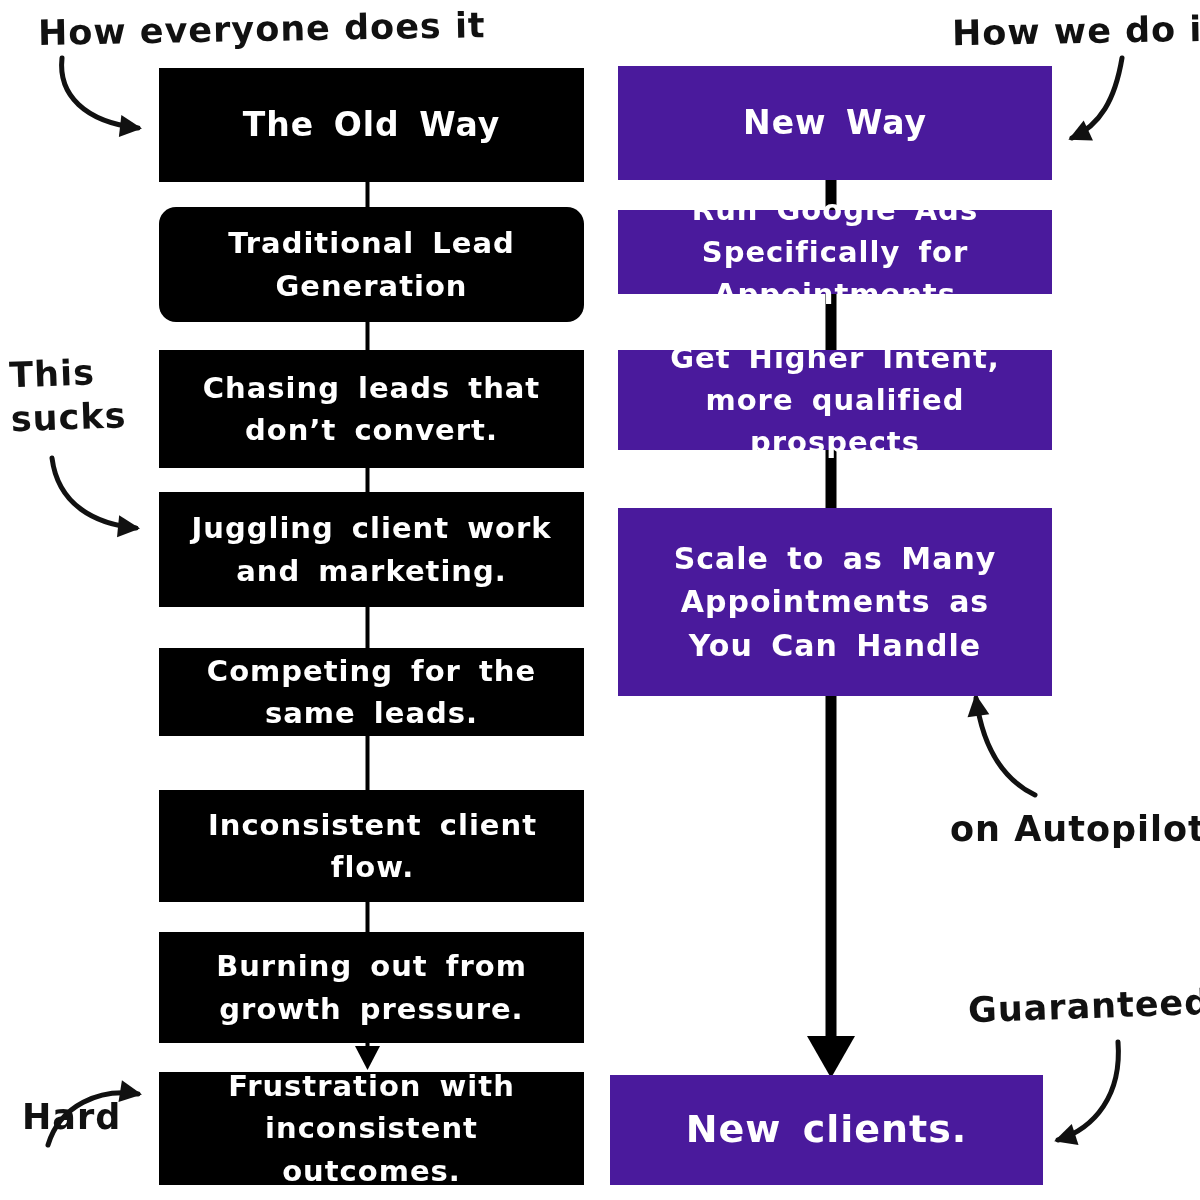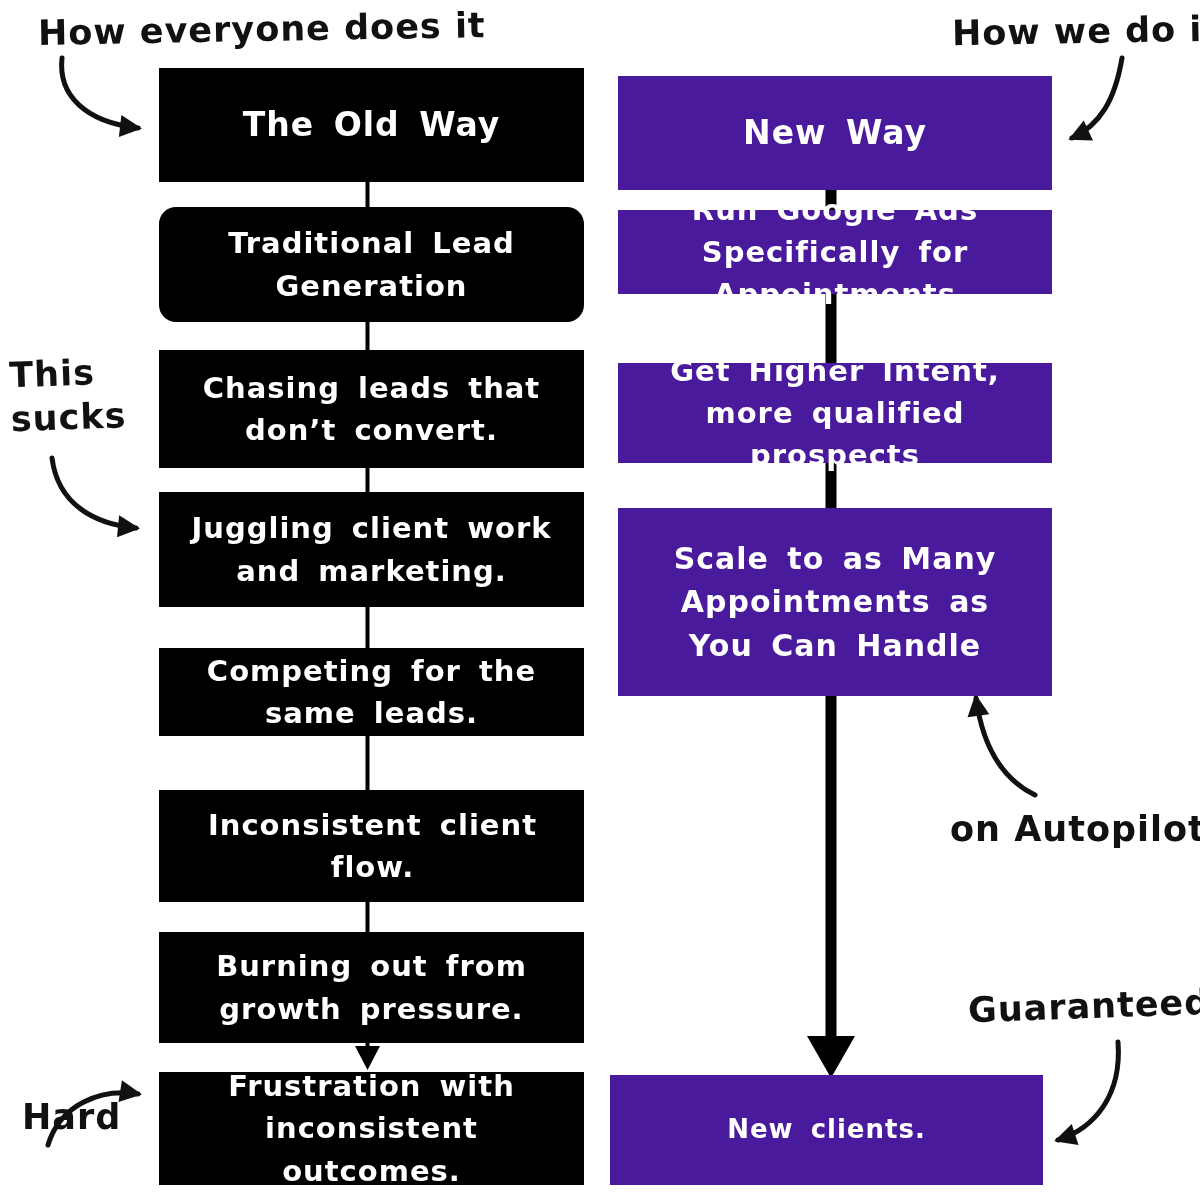--- a/index.html
+++ b/index.html
@@ -81,25 +81,25 @@
 
   <div class="box old header" style="top:68px;  height:114px;">The Old Way</div>
   <div class="box old step" style="top:207px; height:115px;border-radius:17px;">Traditional Lead Generation</div>
   <div class="box old step" style="top:350px; height:118px;">Chasing leads that don’t convert.</div>
   <div class="box old step" style="top:492px; height:115px;">Juggling client work and marketing.</div>
   <div class="box old step" style="top:648px; height:88px;">Competing for the same leads.</div>
   <div class="box old step" style="top:790px; height:112px;padding-left:24px;">Inconsistent client flow.</div>
   <div class="box old step" style="top:932px; height:111px;">Burning out from growth pressure.</div>
   <div class="box old step" style="top:1072px;height:113px;">Frustration with inconsistent outcomes.</div>
 
-  <div class="box new header" style="top:76px;  height:114px;text-align:center;">New Way</div>
+  <div class="box new header" style="top:66px;  height:114px;text-align:center;">New Way</div>
   <div class="box new step" style="top:210px; height:84px;">Run Google Ads Specifically for Appointments</div>
-  <div class="box new step" style="top:363px; height:100px;">Get Higher Intent, more qualified prospects</div>
+  <div class="box new step" style="top:350px; height:100px;">Get Higher Intent, more qualified prospects</div>
   <div class="box new step" style="top:508px; height:188px; font-size:30px;">Scale to as Many Appointments as You Can Handle</div>
-  <div class="box new step" style="left:610px; width:433px; top:1075px; height:110px; font-size:26px;">New clients.</div>
+  <div class="box new step" style="left:610px; width:433px; top:1075px; height:110px; font-size:38px;">New clients.</div>
 
   <div class="annotation" style="left:38px;  top:8px;   transform:rotate(-1deg);">How everyone does it</div>
   <div class="annotation" style="left:952px; top:10px;  transform:rotate(-1deg);">How we do it</div>
   <div class="annotation" style="left:10px;  top:352px; width:130px; white-space:normal; transform:rotate(-2deg);">This sucks</div>
   <div class="annotation" style="left:950px; top:808px;">on Autopilot</div>
   <div class="annotation" style="left:968px; top:985px; transform:rotate(-2deg);">Guaranteed</div>
   <div class="annotation" style="left:22px;  top:1096px;">Hard</div>
 
 </div>
 

